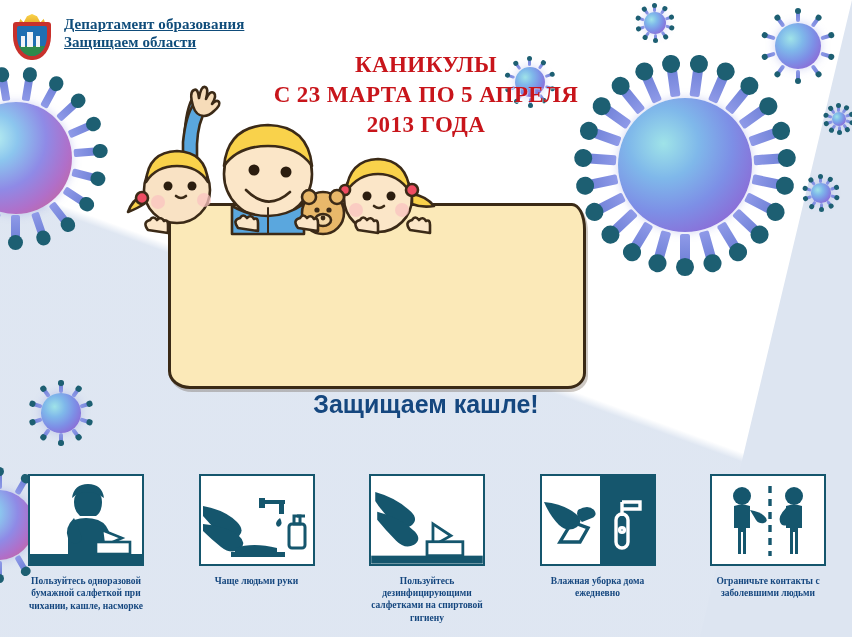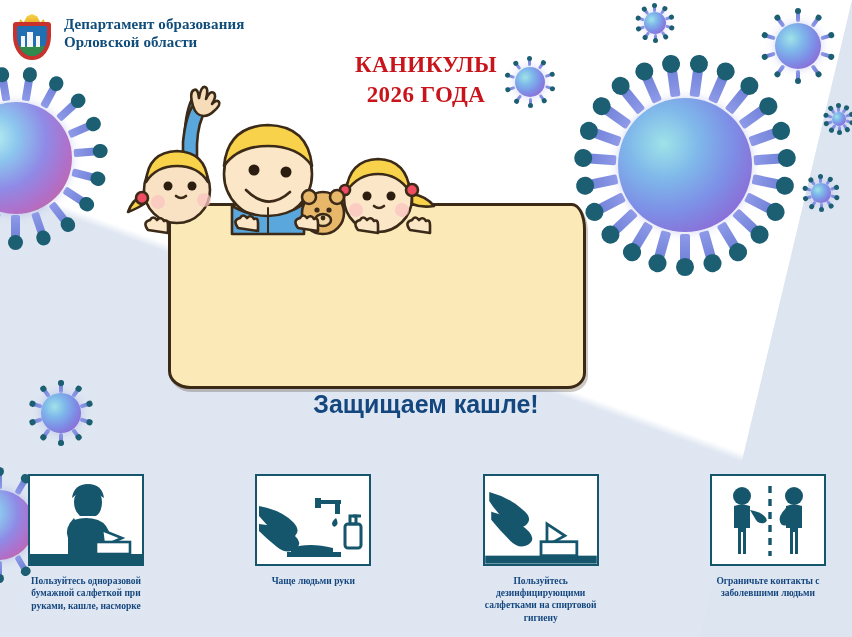--- a/index.html
+++ b/index.html
@@ -73,21 +73,21 @@
   .crest .bldg span:nth-child(2){left:6px;height:15px;width:6px;}
   .crest .bldg span:nth-child(3){left:15px;height:11px;}
   .crest .crown{
     position:absolute;left:8px;top:2px;width:28px;height:12px;
     background:linear-gradient(180deg,#fbd44b,#e2a521);
     clip-path:polygon(0 100%,8% 40%,20% 70%,32% 18%,50% 0,68% 18%,80% 70%,92% 40%,100% 100%);
   }
   .header .titles{padding-top:3px;}
   .header .titles div{
     color:#0f4c7a;font-weight:bold;font-size:15px;line-height:1.22;
-    font-family:"Liberation Serif", serif;letter-spacing:.1px;
+    font-family:"Liberation Serif", serif;letter-spacing:.1px;text-decoration:underline;
   }
 
   
   .kids{position:absolute;left:120px;top:78px;width:360px;height:160px;z-index:30;}
 
   
   .banner{
     position:absolute;left:168px;top:203px;width:412px;height:180px;z-index:25;
     background:#fbe9b8;
     border:3px solid #3a2a16;
@@ -605,21 +605,21 @@
         <div class="grass"></div>
         <div class="bldg">
             <span></span>
             <span></span>
             <span></span>
           </div>
       </div>
     </div>
     <div class="titles">
       <div>Департамент образования</div>
-      <div>Орловской области</div>
+      <div>Защищаем области</div>
     </div>
   </div>
 
   <svg class="kids" viewBox="0 0 360 160">
     <g stroke="#3b2a17" stroke-width="2.6" stroke-linecap="round" stroke-linejoin="round">
 
       <path d="M72 58 L72 126" fill="none" stroke="#3b2a17" stroke-width="0"></path>
       <path d="M64 62 q2 -34 10 -44" fill="#5aa7de"></path>
       <path d="M63 118 L63 64 q3 -28 11 -38 l12 6 q-8 12 -9 34 l0 52 z" fill="#5aa7de"></path>
       <path d="M73 28 q-4 -14 1 -16 q4 -2 5 8 q2 -12 6 -11 q4 1 1 12 q4 -9 8 -6 q3 3 -2 11 q5 -5 7 -2 q2 3 -5 9 q-5 5 -10 5 q-8 0 -11 -10 z" fill="#f6dcb9"></path>
@@ -665,21 +665,22 @@
       <path d="M178 150 q-6 -8 2 -10 q3 -5 7 0 q4 -4 7 1 q4 -2 4 4 l0 8 z" fill="#fbe6c8"></path>
       <path d="M238 152 q-6 -8 2 -10 q3 -5 7 0 q4 -4 7 1 q4 -2 4 4 l0 8 z" fill="#fbe6c8"></path>
       <path d="M290 152 q-6 -8 2 -10 q3 -5 7 0 q4 -4 7 1 q4 -2 4 4 l0 8 z" fill="#fbe6c8"></path>
       <path d="M28 152 q-6 -8 2 -10 q3 -5 7 0 q4 -4 7 1 q4 -2 4 4 l0 8 z" fill="#fbe6c8"></path>
     </g>
   </svg>
 
   <div class="banner"></div>
   <div class="banner-text">
     <div>КАНИКУЛЫ</div>
-    <div>2026 ГОДА</div>
+    <div class="l2">С 23 МАРТА ПО 5 АПРЕЛЯ</div>
+    <div>2013 ГОДА</div>
   </div>
 
   <div class="slogan">Защищаем кашле!</div>
 
   <div class="icons">
 
 
     <div class="icon-cell">
       <div class="icon-box">
         <svg viewBox="0 0 112 88">
@@ -689,21 +690,21 @@
             <path d="M42 22 q2 -14 16 -14 q14 0 16 14 q-8 -6 -16 -6 q-10 0 -16 6"></path>
             <path d="M44 44 q12 -4 24 0 q10 4 12 16 l0 18 l-42 0 l0 -20 q2 -10 6 -14"></path>
             <path d="M44 42 q-10 10 -6 20 q3 7 10 5 q5 -2 3 -8 q-3 -10 -7 -17"></path>
           </g>
           <g fill="#ffffff" stroke="#15566d" stroke-width="2.6">
             <path d="M72 54 l20 8 l-18 8 z"></path>
             <rect x="66" y="66" width="34" height="12"></rect>
           </g>
         </svg>
       </div>
-      <div class="icon-cap">Пользуйтесь одноразовой бумажной салфеткой при руками, кашле, насморке</div>
+      <div class="icon-cap">Пользуйтесь одноразовой бумажной салфеткой при чихании, кашле, насморке</div>
     </div>
 
     <div class="icon-cell">
       <div class="icon-box">
         <svg viewBox="0 0 112 88">
           <g fill="#15566d">
             <path d="M2 30 q22 4 34 16 q8 8 2 14 q-8 6 -18 -2 q-10 -8 -18 -18"></path>
             <path d="M2 48 q24 2 36 12 q8 7 1 13 q-9 6 -19 -2 q-10 -8 -18 -16"></path>
             <rect x="60" y="24" width="24" height="4"></rect>
             <rect x="78" y="24" width="5" height="14"></rect>
@@ -732,20 +733,40 @@
           </g>
           <g fill="#ffffff" stroke="#15566d" stroke-width="2.8">
             <path d="M62 48 l18 12 l-18 10 z"></path>
             <rect x="56" y="66" width="36" height="14"></rect>
           </g>
         </svg>
       </div>
       <div class="icon-cap">Пользуйтесь дезинфицирующими салфетками на спиртовой гигиену</div>
     </div>
 
+    <div class="icon-cell">
+      <div class="icon-box">
+        <rect width="0" height="0"></rect>
+        <svg viewBox="0 0 112 88">
+          <rect x="58" y="0" width="54" height="88" fill="#15566d"></rect>
+          <g fill="#15566d">
+            <path d="M2 26 q20 2 32 12 q8 7 1 13 q-9 6 -18 -2 q-9 -9 -15 -23"></path>
+            <path d="M36 34 q10 -6 16 0 q4 5 -2 8 l-10 4 q-7 -6 -4 -12"></path>
+            <path d="M30 46 l-12 20 l20 0 l8 -14 z" fill="none" stroke="#15566d" stroke-width="3.4"></path>
+          </g>
+          <g fill="none" stroke="#ffffff" stroke-width="3.4">
+            <rect x="74" y="38" width="12" height="34" rx="6"></rect>
+            <path d="M80 26 l0 14"></path>
+            <path d="M80 26 l18 0 l0 7 l-18 0"></path>
+            <circle cx="80" cy="54" r="2.4"></circle>
+          </g>
+        </svg>
+      </div>
+      <div class="icon-cap">Влажная уборка дома ежедневно</div>
+    </div>
 
     <div class="icon-cell">
       <div class="icon-box">
         <svg viewBox="0 0 112 88">
           <g fill="#15566d">
             <circle cx="30" cy="20" r="9"></circle>
             <path d="M22 30 q8 -3 16 0 l0 22 l-4 0 l0 26 l-3 0 l0 -22 l-2 0 l0 22 l-3 0 l0 -26 l-4 0 z"></path>
             <path d="M38 34 q12 2 16 8 q2 4 -2 5 q-5 1 -8 -3 q-3 -5 -6 -10"></path>
             <circle cx="82" cy="20" r="9"></circle>
             <path d="M74 30 q8 -3 16 0 l0 22 l-4 0 l0 26 l-3 0 l0 -22 l-2 0 l0 22 l-3 0 l0 -26 l-4 0 z"></path>

